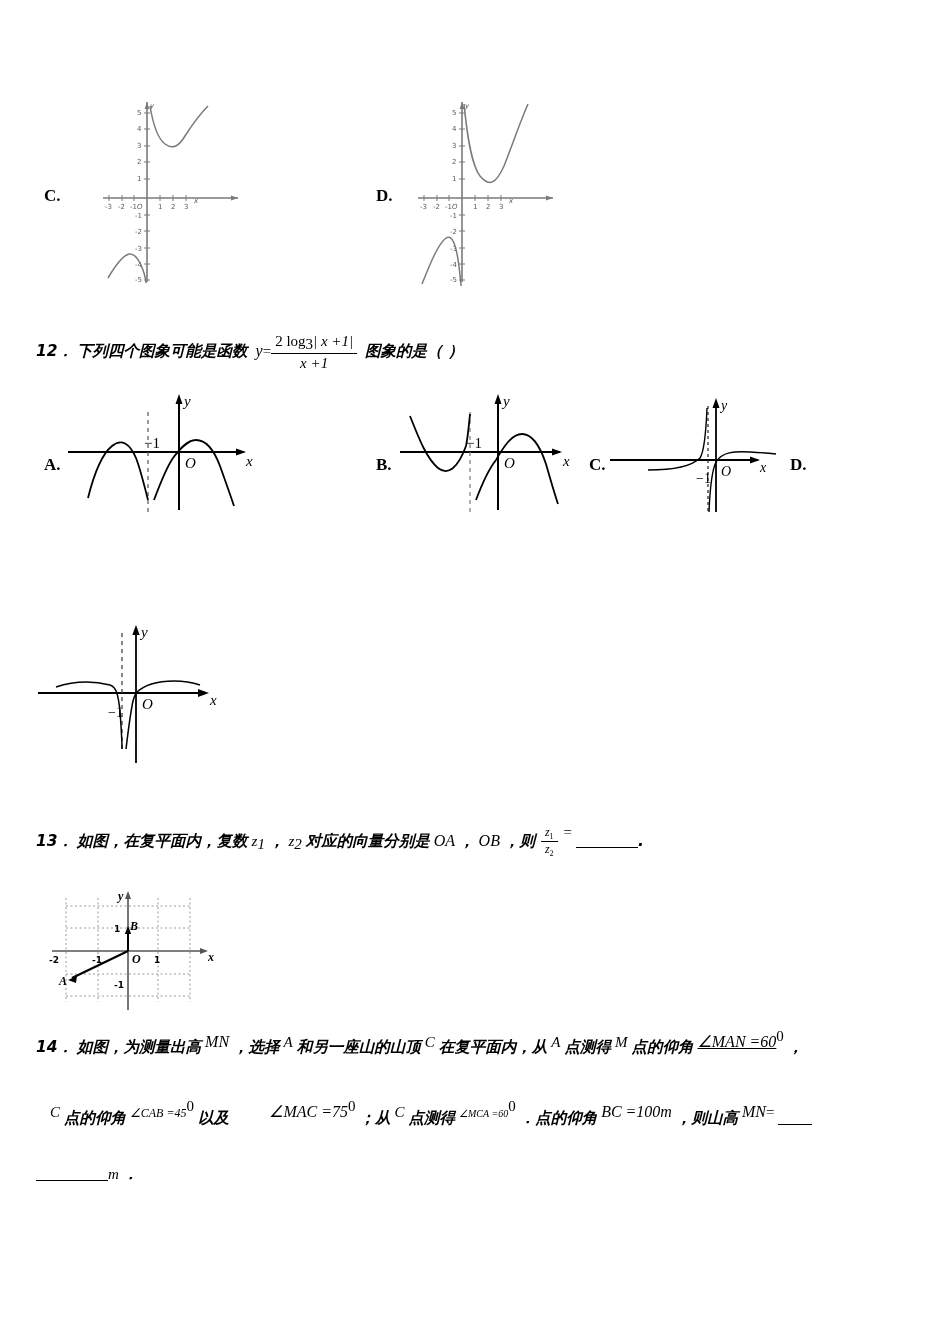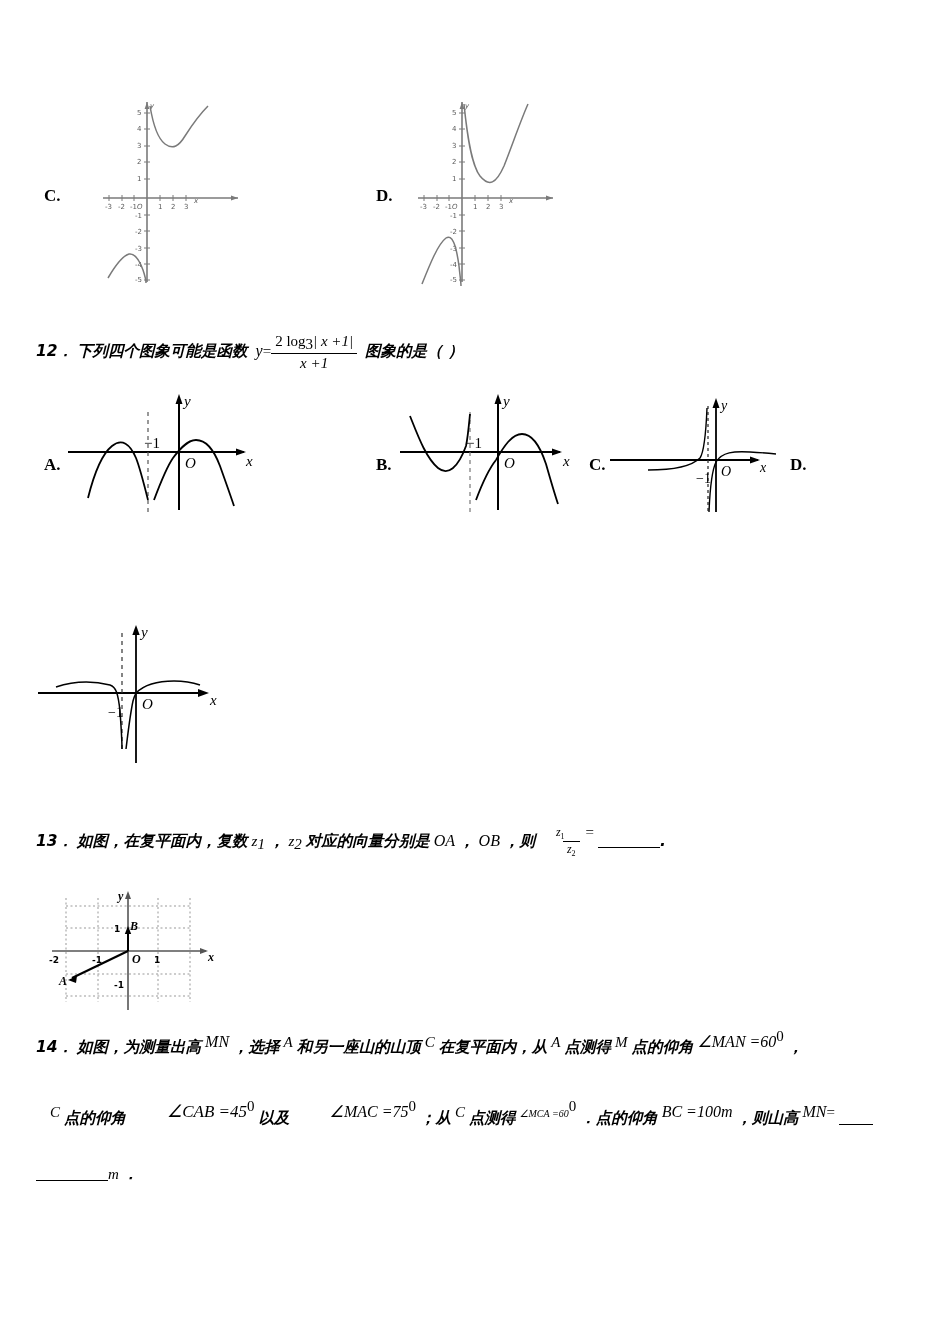--- a/index.html
+++ b/index.html
@@ -276,21 +276,21 @@
     <span class="mathit">z</span><span class="sub mathit">1</span>
     <span class="qline">，</span>
     <span class="mathit">z</span><span class="sub mathit">2</span>
     <span class="qline">对应的向量分别是</span>
     <span class="mathit" style="font-size:16px;">OA</span>
     <span class="qline">，</span>
     <span class="mathit" style="font-size:16px;">OB</span>
     <span class="qline">，则</span>
     <span class="frac" style="margin:0 2px;">
       <span class="num" style="font-size:12px;"><span class="mathit" style="font-size:12px;">z</span><span class="sub" style="font-size:8px;">1</span></span>
-      <span class="den" style="font-size:12px;margin-left:22px;"><span class="mathit" style="font-size:12px;">z</span><span class="sub" style="font-size:8px;">2</span></span>
+      <span class="den" style="font-size:12px;"><span class="mathit" style="font-size:12px;">z</span><span class="sub" style="font-size:8px;">2</span></span>
     </span>
     <span class="mathup" style="position:relative;top:-9px;">=</span>
     <span class="blank"></span><span class="qline">.</span>
   </div>
 
   <div class="abs" style="left:48px;top:884px;">
     <svg width="180" height="130" viewBox="0 0 180 130">
 
       <g stroke="#999" stroke-width="1" stroke-dasharray="2,2.5">
         <line x1="18" y1="14" x2="18" y2="118"></line>
@@ -336,28 +336,28 @@
     <span class="mathit" style="font-size:16px;position:relative;top:-5px;">MN</span>
     <span class="qline">，选择</span>
     <span class="mathit" style="font-size:15px;position:relative;top:-5px;">A</span>
     <span class="qline">和另一座山的山顶</span>
     <span class="mathit" style="font-size:15px;position:relative;top:-5px;">C</span>
     <span class="qline">在复平面内，从</span>
     <span class="mathit" style="font-size:15px;position:relative;top:-5px;">A</span>
     <span class="qline">点测得</span>
     <span class="mathit" style="font-size:15px;position:relative;top:-5px;">M</span>
     <span class="qline">点的仰角</span>
-    <span class="mathit" style="font-size:16px;position:relative;top:-5px;">∠MAN =60</span><span class="sup mathup" style="position:relative;top:-5px;">0</span>
+    <span class="mathit" style="font-size:16px;position:relative;top:-5px;text-decoration:underline;">∠MAN =60</span><span class="sup mathup" style="position:relative;top:-5px;">0</span>
     <span class="qline">，</span>
   </div>
 
   <div class="abs" style="left:50px;top:1104px;width:900px;white-space:nowrap;">
     <span class="mathit" style="font-size:15px;position:relative;top:-6px;">C</span>
     <span class="qline">点的仰角</span>
-    <span class="mathit" style="font-size:17px;position:relative;top:-6px;margin-left:37px;">∠CAB =45</span><span class="sup mathup" style="position:relative;top:-6px;">0</span>
+    <span class="mathit" style="font-size:12px;position:relative;top:-6px;">∠CAB =45</span><span class="sup mathup" style="position:relative;top:-6px;">0</span>
     <span class="qline">以及</span>
     <span class="mathit" style="font-size:16px;position:relative;top:-6px;margin-left:36px;">∠MAC =75</span><span class="sup mathup" style="position:relative;top:-6px;">0</span>
     <span class="qline">；从</span>
     <span class="mathit" style="font-size:15px;position:relative;top:-6px;">C</span>
     <span class="qline">点测得</span>
     <span class="mathit" style="font-size:10px;position:relative;top:-6px;">∠MCA =60</span><span class="sup mathup" style="position:relative;top:-6px;">0</span>
     <span class="qline">．点的仰角</span>
     <span class="mathit" style="font-size:16px;position:relative;top:-6px;">BC =100m</span>
     <span class="qline">，则山高</span>
     <span class="mathit" style="font-size:16px;position:relative;top:-6px;">MN</span><span class="mathup" style="position:relative;top:-6px;">=</span>

